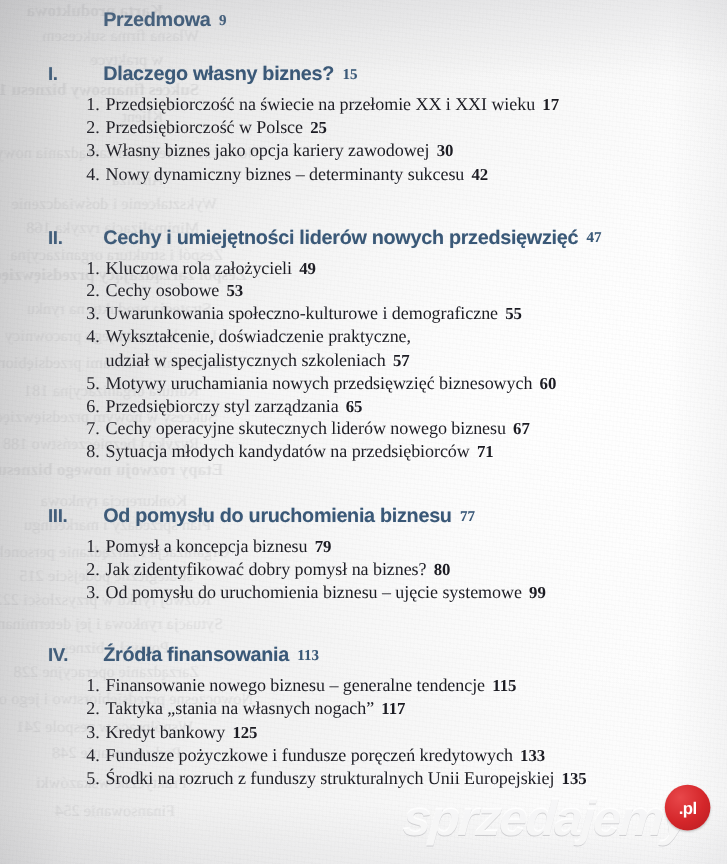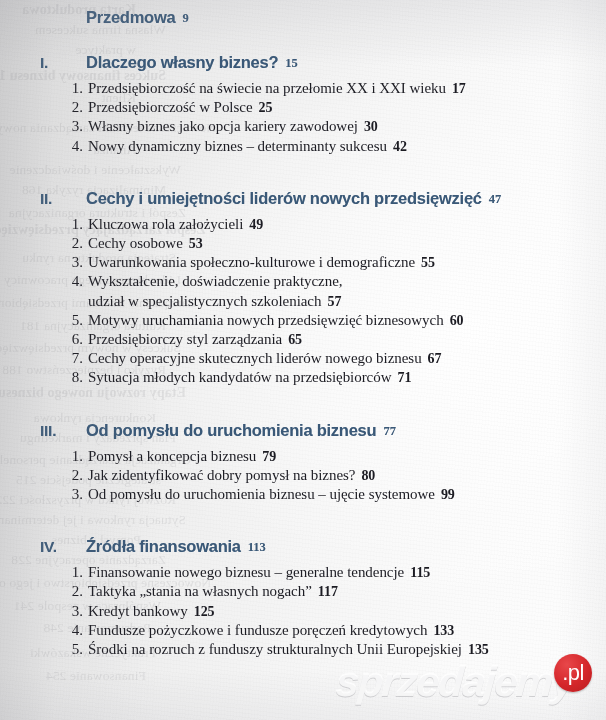--- a/index.html
+++ b/index.html
@@ -162,22 +162,22 @@
     box-shadow: 0 1px 2px rgba(0,0,0,0.25);
   }
   #watermark .wm-badge span {
     position: absolute;
     inset: 0;
     display: flex;
     align-items: center;
     justify-content: center;
     color: #ffffff;
     font-family: "Liberation Sans", "DejaVu Sans", sans-serif;
-    font-weight: 400;
-    font-size: 22px;
+    font-weight: 700;
+    font-size: 14px;
     letter-spacing: -0.5px;
     padding-bottom: 1px;
   }
 </style>
 </head>
 <body>
 
 <div id="page">
 
   <div id="bleed">

